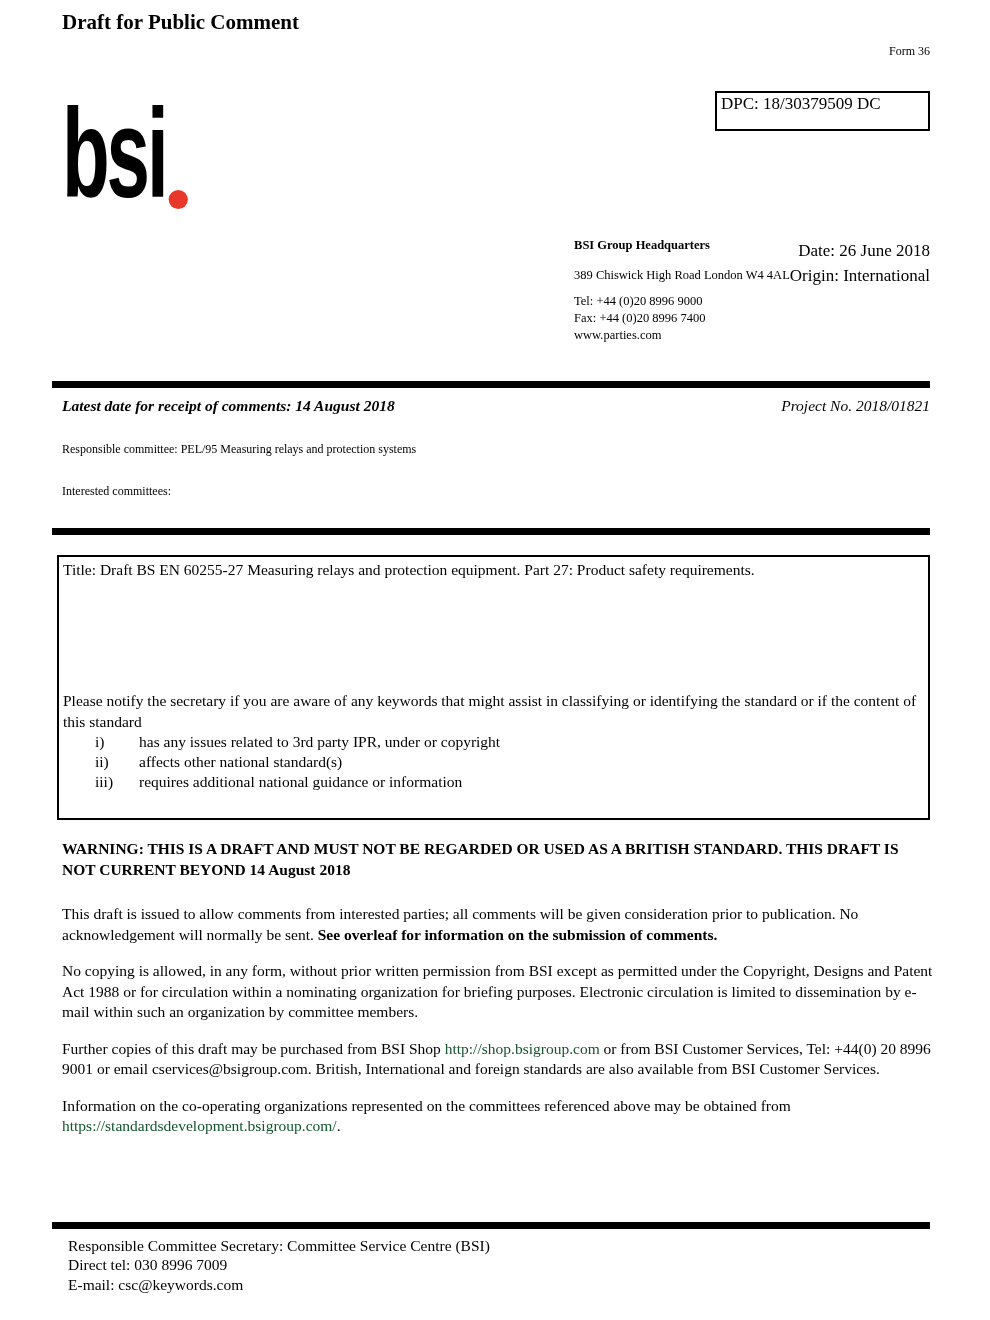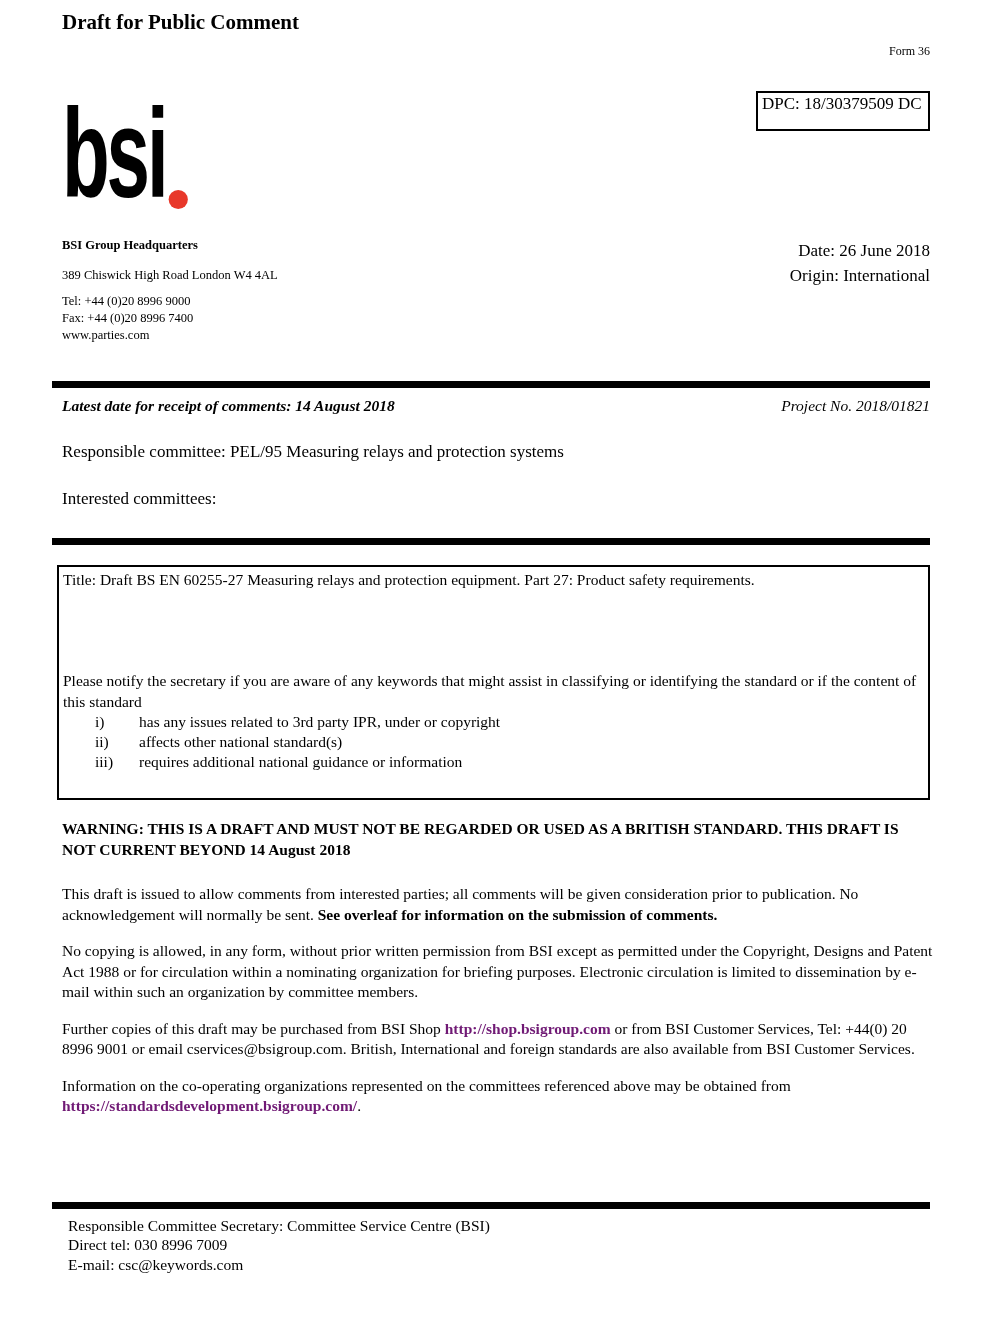--- a/index.html
+++ b/index.html
@@ -21,61 +21,61 @@
 
   .logo-row { display: flex; justify-content: space-between; align-items: flex-start; margin-top: 32px; }
   .logo { display: flex; align-items: flex-end; transform: scaleX(0.62); transform-origin: left top; }
   .logo-text {
     font-family: "Liberation Sans", sans-serif;
     font-weight: bold; font-size: 126px; line-height: 1; letter-spacing: -5px;
   }
   .logo-dot { width: 31px; height: 19px; border-radius: 50%; margin: 0 0 8px 5px; }
 
   .dpc-box {
-    border: 2px solid #000; width: 174px; height: 40px;
+    border: 2px solid #000; width: 215px; height: 40px;
     font-size: 17px; padding: 1px 4px;
   }
 
-  .hq-row { display: flex; justify-content: space-between; align-items: flex-start; margin-top: 21px; }
+  .hq-row { display: flex; justify-content: flex-end; align-items: flex-start; margin-top: 21px; }
   .hq { font-size: 12.5px; }
   .hq-name { font-weight: bold; margin-bottom: 15px; }
   .hq-address { margin-bottom: 10px; }
   .hq-line { line-height: 17px; }
   .date-block { font-size: 17px; text-align: right; line-height: 25px; }
 
   .bar { height: 7px; background: #000; width: 878px; margin-left: -10px; }
   .bar-1 { margin-top: 37px; }
   .bar-2 { margin-top: 29px; }
   .bar-3 { margin-top: 85px; }
 
   .comments-row { display: flex; justify-content: space-between; margin-top: 9px; font-size: 15.5px; font-style: italic; }
   .comments-left { font-weight: bold; }
 
-  .body-line { font-size: 17px; margin-top: 27px; }
+  .body-line { font-size: 12px; margin-top: 27px; }
 
   .title-box {
     margin-top: 20px; margin-left: -5px;
-    width: 873px; height: 235px;
+    width: 873px; height: 265px;
     border: 2px solid #000;
     padding: 2px 6px 0 4px;
     display: flex; flex-direction: column;
     font-size: 15.5px;
   }
   .tb-title { line-height: 21px; }
   .tb-keywords { margin-top: auto; padding-bottom: 26px; }
   .tb-intro { line-height: 21px; }
   .tb-list { margin-top: 0; }
   .tb-item { display: flex; line-height: 20px; }
   .tb-marker { width: 44px; margin-left: 32px; flex: none; }
 
   .warning { margin-top: 18px; font-size: 15.5px; font-weight: bold; line-height: 21px; width: 872px; }
 
   .para { font-size: 15.5px; line-height: 20.5px; margin-top: 16px; width: 872px; }
   .para-first { margin-top: 24px; }
-  a.doc-link { color: #701a75; text-decoration: none; font-weight: bold; }
+  a.doc-link { color: #14532d; text-decoration: none; }
 
   .footer { margin-top: 7px; padding-left: 6px; font-size: 15.5px; line-height: 19.5px; }
 </style>
 </head>
 <body>
 
 <div class="page">
 
   <div class="doc-label">Draft for Public Comment</div>
 

